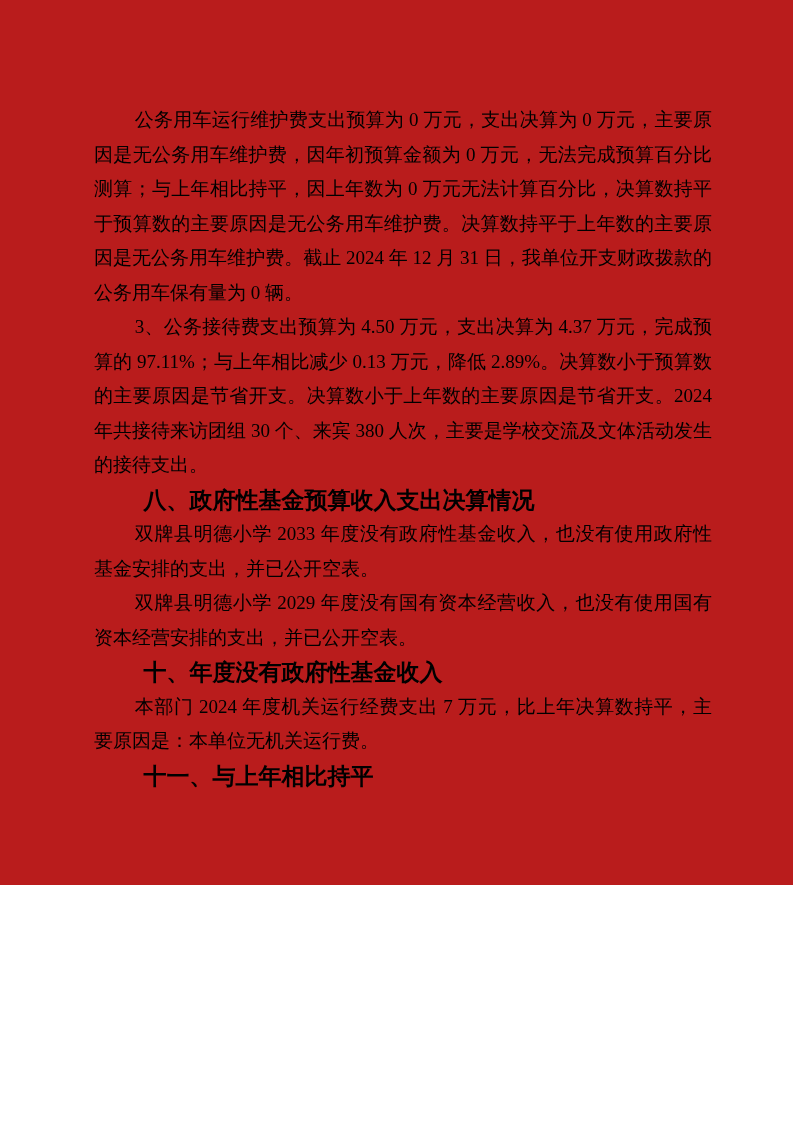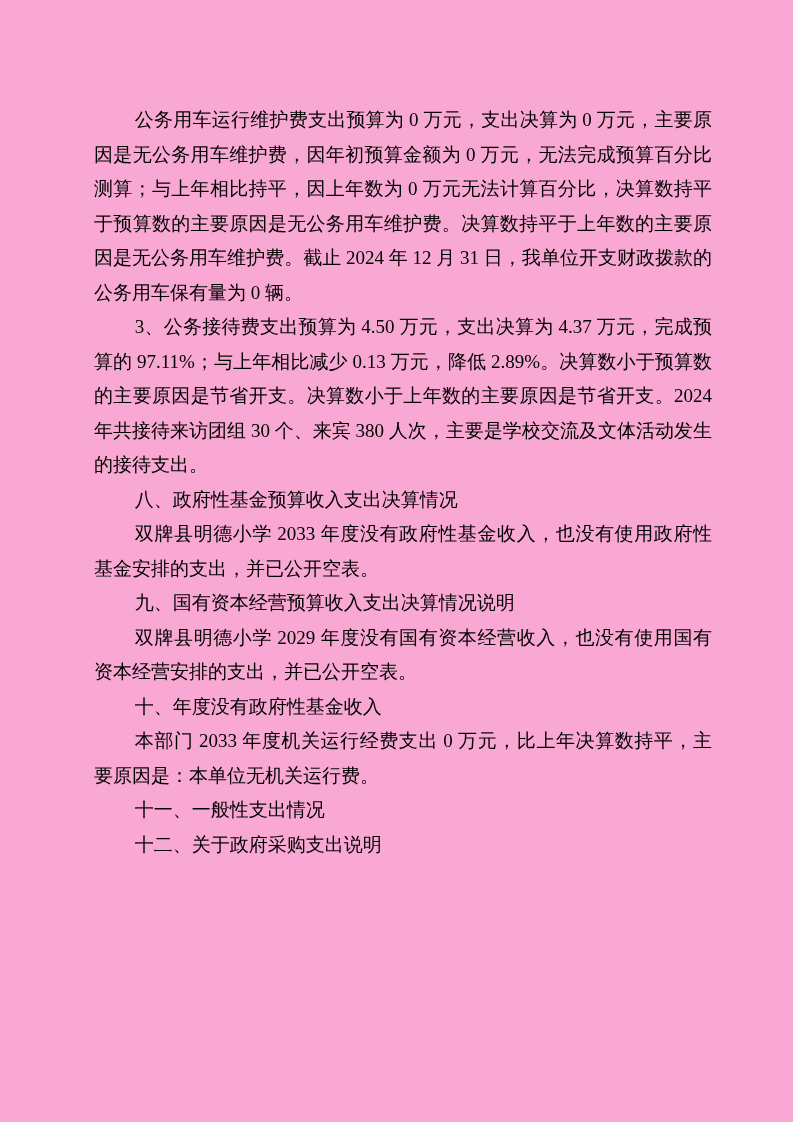--- a/index.html
+++ b/index.html
@@ -3,22 +3,22 @@
 <meta charset="utf-8">
 <style>
   html, body {
     margin: 0;
     padding: 0;
     background: #ffffff;
   }
   .page {
     position: relative;
     width: 793px;
-    height: 1122px;
-    background: #f9a8d4;
+    height: 885px;
+    background: #b91c1c;
     overflow: hidden;
     font-family: "Liberation Serif", "DejaVu Serif", serif;
     color: #000000;
   }
   .content {
     position: absolute;
     left: 94px;
     top: 103px;
     width: 618px;
   }
@@ -27,49 +27,47 @@
     font-size: 19px;
     line-height: 34.5px;
     text-align: justify;
     text-justify: inter-ideograph;
     text-indent: 2.15em;
     word-break: break-all;
     font-family: "Liberation Serif", "DejaVu Serif", serif;
   }
   .heading {
     margin: 0;
-    font-size: 19px;
+    font-size: 23px;
     line-height: 34.5px;
-    font-weight: normal;
+    font-weight: bold;
     text-indent: 2.15em;
     text-align: left;
     font-family: "Liberation Sans", "DejaVu Sans", sans-serif;
   }
 </style>
 </head>
 <body>
 
 <div class="page">
   <div class="content">
 
     <p class="para">公务用车运行维护费支出预算为 0 万元，支出决算为 0 万元，主要原因是无公务用车维护费，因年初预算金额为 0 万元，无法完成预算百分比测算；与上年相比持平，因上年数为 0 万元无法计算百分比，决算数持平于预算数的主要原因是无公务用车维护费。决算数持平于上年数的主要原因是无公务用车维护费。截止 2024 年 12 月 31 日，我单位开支财政拨款的公务用车保有量为 0 辆。</p>
 
     <p class="para">3、公务接待费支出预算为 4.50 万元，支出决算为 4.37 万元，完成预算的 97.11%；与上年相比减少 0.13 万元，降低 2.89%。决算数小于预算数的主要原因是节省开支。决算数小于上年数的主要原因是节省开支。2024 年共接待来访团组 30 个、来宾 380 人次，主要是学校交流及文体活动发生的接待支出。</p>
 
     <h2 class="heading">八、政府性基金预算收入支出决算情况</h2>
 
     <p class="para">双牌县明德小学 2033 年度没有政府性基金收入，也没有使用政府性基金安排的支出，并已公开空表。</p>
 
-    <h2 class="heading">九、国有资本经营预算收入支出决算情况说明</h2>
 
     <p class="para">双牌县明德小学 2029 年度没有国有资本经营收入，也没有使用国有资本经营安排的支出，并已公开空表。</p>
 
     <h2 class="heading">十、年度没有政府性基金收入</h2>
 
-    <p class="para">本部门 2033 年度机关运行经费支出 0 万元，比上年决算数持平，主要原因是：本单位无机关运行费。</p>
+    <p class="para">本部门 2024 年度机关运行经费支出 7 万元，比上年决算数持平，主要原因是：本单位无机关运行费。</p>
 
-    <h2 class="heading">十一、一般性支出情况</h2>
+    <h2 class="heading">十一、与上年相比持平</h2>
 
 
-    <h2 class="heading">十二、关于政府采购支出说明</h2>
 
   </div>
 </div>
 
 </body></html>

